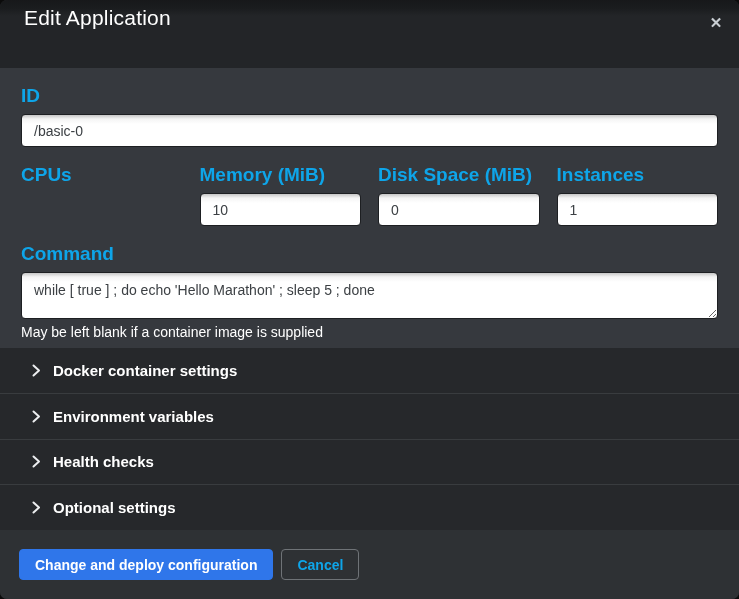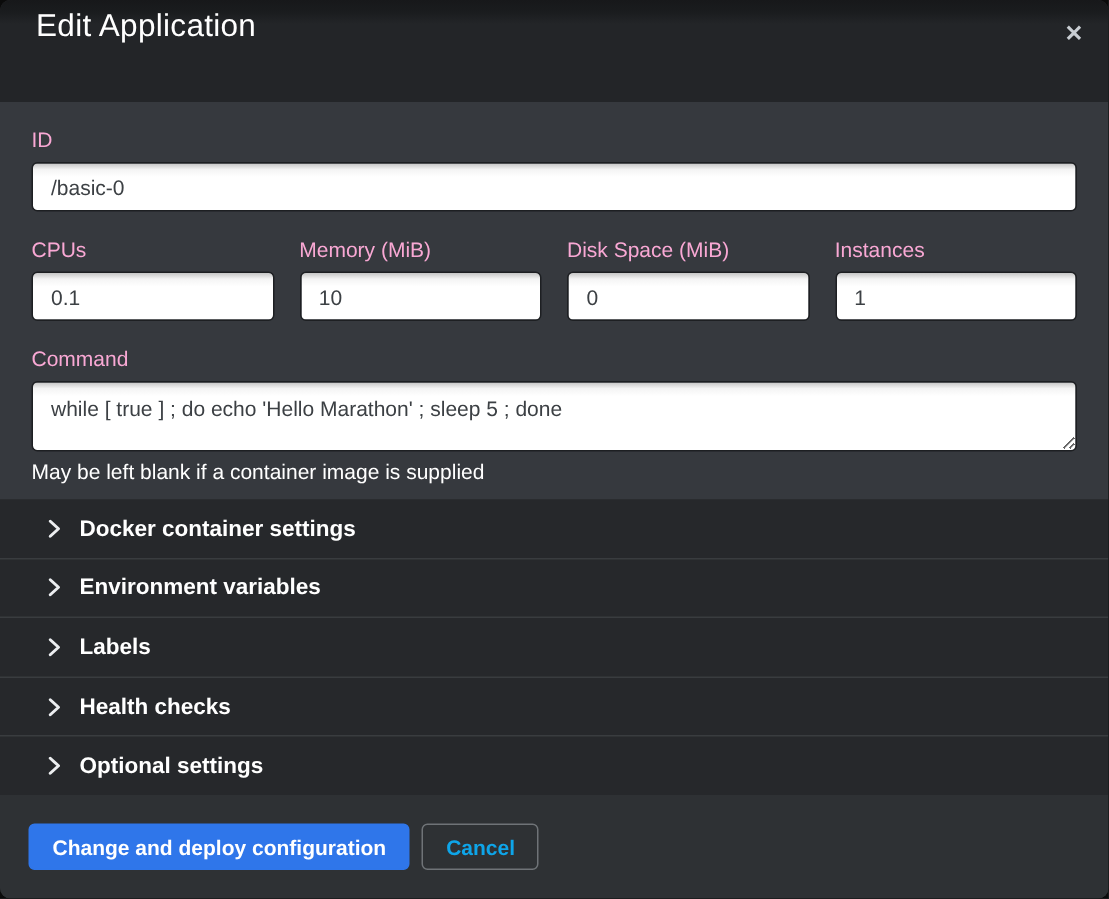--- a/index.html
+++ b/index.html
@@ -42,23 +42,23 @@
     font-family: "Liberation Sans", sans-serif;
   }
   
   .modal-body {
     background: #36393e;
     flex: 0 0 265px;
     padding: 17px 21px 8px 21px;
   }
   .field-label {
     display: block;
-    color: #f9a8d4;
-    font-size: 14px;
-    font-weight: 400;
+    color: #0ea5e9;
+    font-size: 19px;
+    font-weight: 700;
     margin-bottom: 7px;
   }
   .text-input, .text-area {
     width: 100%;
     border: 1px solid #1d1f22;
     border-radius: 4px;
     background: linear-gradient(to bottom, #c6c6c6 0px, #f4f4f4 4px, #ffffff 9px);
     color: #3c4044;
     font-size: 14px;
     font-family: "Liberation Sans", sans-serif;
@@ -149,21 +149,20 @@
   <div class="modal-body">
 
     <div class="form-group">
       <label class="field-label">ID</label>
       <input class="text-input" type="text" value="/basic-0" style="">
     </div>
 
     <div class="quad-row">
       <div>
         <label class="field-label">CPUs</label>
-        <input class="text-input" type="text" value="0.1" style="">
       </div>
       <div>
         <label class="field-label">Memory (MiB)</label>
         <input class="text-input" type="text" value="10" style="">
       </div>
       <div>
         <label class="field-label">Disk Space (MiB)</label>
         <input class="text-input" type="text" value="0" style="">
       </div>
       <div>
@@ -193,28 +192,20 @@
 
     <div class="section-row">
       <span class="chevron">
         <svg width="9" height="13" viewBox="0 0 9 13">
             <path d="M1.5 1.5 L7 6.5 L1.5 11.5" stroke="#eceef0" stroke-width="2" fill="none" stroke-linecap="round" stroke-linejoin="round"></path>
           </svg>
       </span>
       <span class="section-title">Environment variables</span>
     </div>
 
-    <div class="section-row">
-      <span class="chevron">
-        <svg width="9" height="13" viewBox="0 0 9 13">
-            <path d="M1.5 1.5 L7 6.5 L1.5 11.5" stroke="#eceef0" stroke-width="2" fill="none" stroke-linecap="round" stroke-linejoin="round"></path>
-          </svg>
-      </span>
-      <span class="section-title">Labels</span>
-    </div>
 
     <div class="section-row">
       <span class="chevron">
         <svg width="9" height="13" viewBox="0 0 9 13">
             <path d="M1.5 1.5 L7 6.5 L1.5 11.5" stroke="#eceef0" stroke-width="2" fill="none" stroke-linecap="round" stroke-linejoin="round"></path>
           </svg>
       </span>
       <span class="section-title">Health checks</span>
     </div>
 

